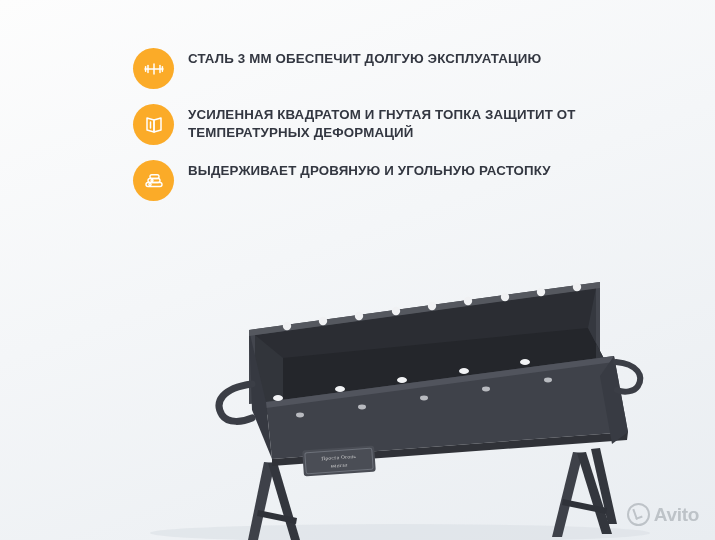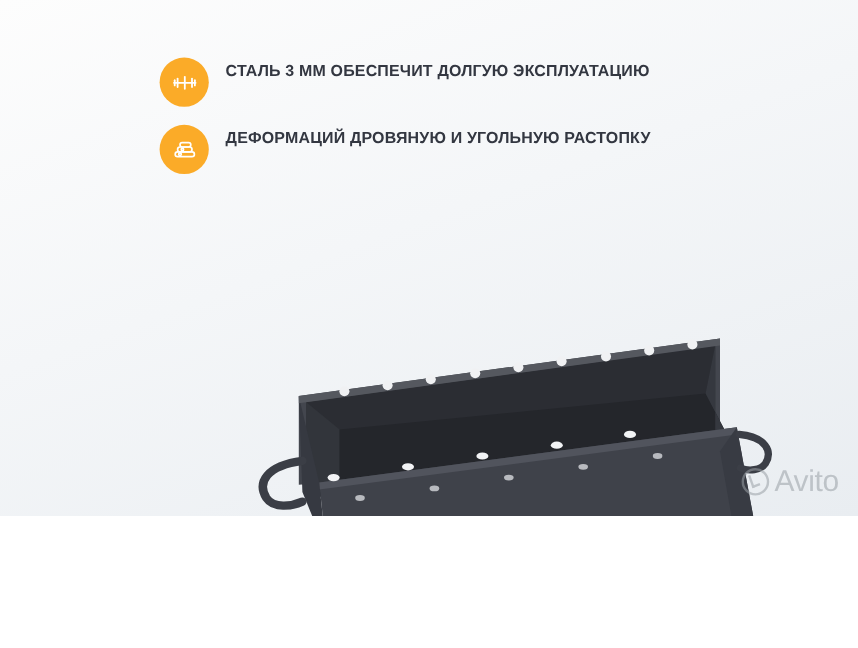--- a/index.html
+++ b/index.html
@@ -9,21 +9,21 @@
   body {
     width: 715px;
     height: 540px;
     overflow: hidden;
     font-family: "Liberation Sans", sans-serif;
     background: #ffffff;
   }
   .canvas {
     position: relative;
     width: 715px;
-    height: 430px;
+    height: 540px;
     background: linear-gradient(160deg, #fdfdfd 0%, #f4f6f8 45%, #e9edf1 100%);
     overflow: hidden;
   }
   
   .features {
     position: absolute;
     left: 133px;
     top: 47px;
     width: 470px;
   }
@@ -92,22 +92,22 @@
     position: absolute;
     left: 5px;
     top: 3px;
     width: 5px;
     height: 9px;
     border-left: 2px solid #9aa0a6;
     border-bottom: 2px solid #9aa0a6;
     transform: rotate(-20deg);
   }
   .wm-text {
-    font-size: 25px;
-    font-weight: normal;
+    font-size: 19px;
+    font-weight: bold;
     color: #9aa0a6;
     letter-spacing: -0.3px;
   }
 
   
   .plate-text {
     font-size: 5px;
     fill: #d8d8d8;
     font-family: "Liberation Serif", serif;
     letter-spacing: 0.4px;
@@ -129,34 +129,46 @@
             <line x1="12" y1="7" x2="12" y2="17"></line>
             <line x1="18" y1="8.5" x2="18" y2="15.5"></line>
             <line x1="3.6" y1="9.8" x2="3.6" y2="14.2"></line>
             <line x1="20.4" y1="9.8" x2="20.4" y2="14.2"></line>
           </g>
         </svg>
       </span>
       <span class="feature-text">СТАЛЬ 3 ММ ОБЕСПЕЧИТ ДОЛГУЮ ЭКСПЛУАТАЦИЮ</span>
     </div>
 
+    <div class="feature">
+      <span class="feature-icon">
+        <svg width="24" height="24" viewBox="0 0 24 24">
+          <g stroke="#ffffff" stroke-width="1.5" fill="none" stroke-linejoin="round" stroke-linecap="round">
+            <path d="M5 5 L5 17 L12 19 L12 7 Z"></path>
+            <path d="M12 7 L12 19 L19 17 L19 5 Z"></path>
+            <path d="M8.5 9 L8.5 15"></path>
+          </g>
+        </svg>
+      </span>
+      <span class="feature-text">УСИЛЕННАЯ КВАДРАТОМ И ГНУТАЯ ТОПКА ЗАЩИТИТ ОТ ТЕМПЕРАТУРНЫХ ДЕФОРМАЦИЙ</span>
+    </div>
 
     <div class="feature">
       <span class="feature-icon">
         <svg width="24" height="24" viewBox="0 0 24 24">
           <g stroke="#ffffff" stroke-width="1.4" fill="none" stroke-linejoin="round" stroke-linecap="round">
             <rect x="4" y="13.5" width="16" height="4" rx="2"></rect>
             <rect x="6" y="9.5" width="12" height="4" rx="2"></rect>
             <rect x="8" y="5.8" width="9" height="3.7" rx="1.8"></rect>
             <circle cx="8" cy="15.5" r="1.1"></circle>
             <circle cx="10" cy="11.5" r="1"></circle>
           </g>
         </svg>
       </span>
-      <span class="feature-text">ДЕФОРМАЦИЙ ДРОВЯНУЮ И УГОЛЬНУЮ РАСТОПКУ</span>
+      <span class="feature-text">ВЫДЕРЖИВАЕТ ДРОВЯНУЮ И УГОЛЬНУЮ РАСТОПКУ</span>
     </div>
 
 
   </div>
 
   <div class="grill-wrap">
     <svg width="715" height="288" viewBox="0 0 715 288">
 
       <ellipse cx="400" cy="281" rx="250" ry="9" fill="#d9dee3" opacity="0.55"></ellipse>
 

